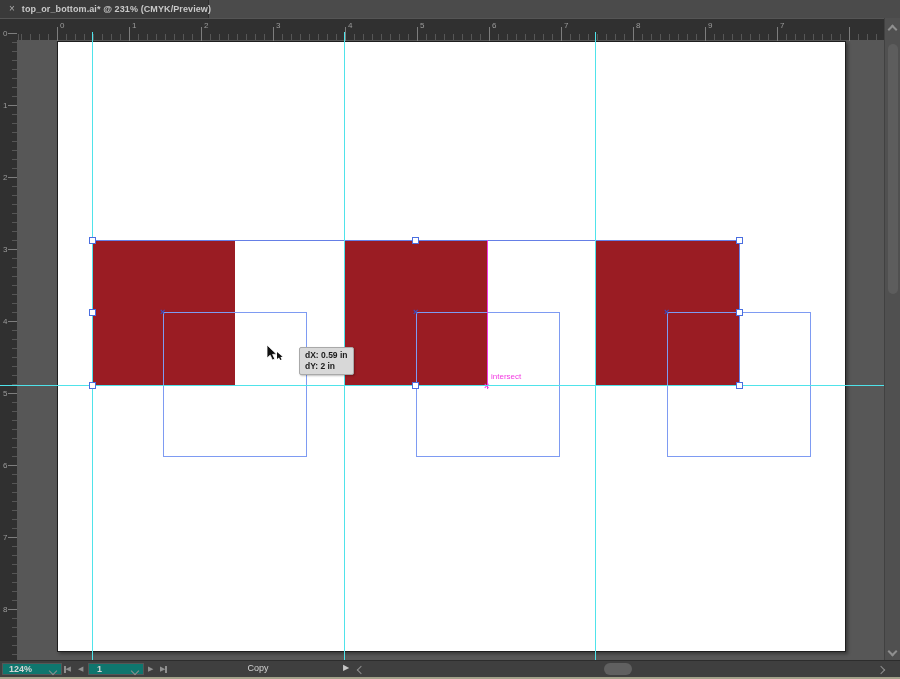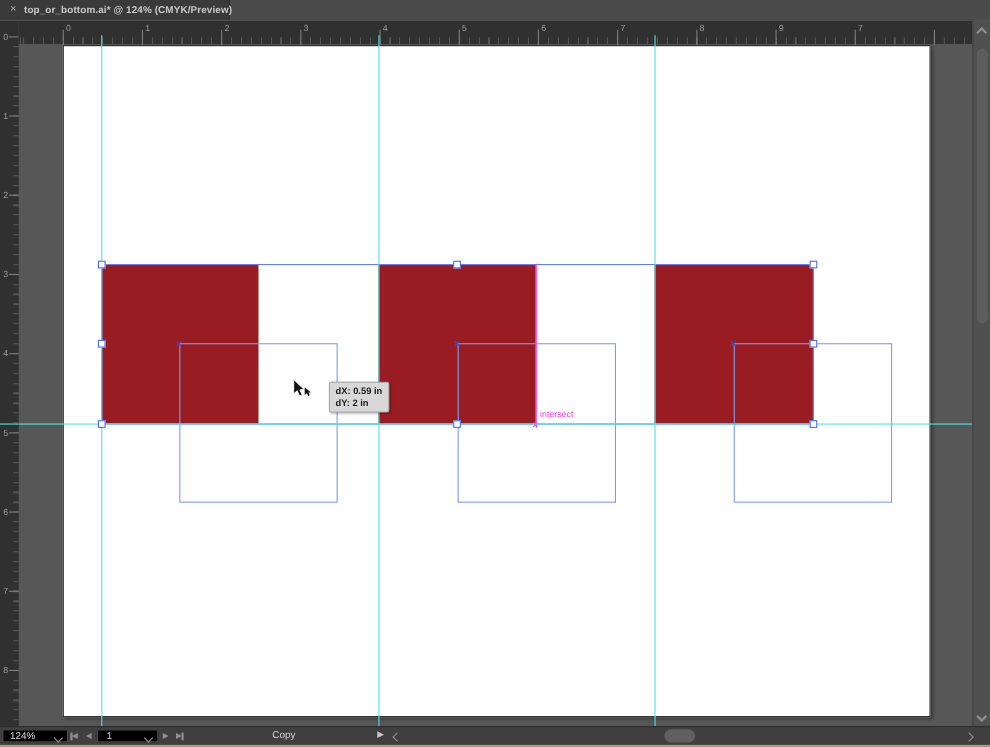--- a/index.html
+++ b/index.html
@@ -54,42 +54,42 @@
   .chev{width:7px;height:7px;border-left:2px solid #8f8f8f;border-bottom:2px solid #8f8f8f;
         box-sizing:border-box;position:absolute;}
   .chev.up{transform:rotate(135deg);}
   .chev.down{transform:rotate(-45deg);}
   .chev.left{transform:rotate(45deg);}
   .chev.right{transform:rotate(-135deg);}
   .chev.sm{width:6px;height:6px;border-width:1.5px;}
   
   .statusbar{position:absolute;left:0;top:660px;width:900px;height:17px;background:#3f3f3f;
              border-top:1px solid #2c2c2c;box-sizing:border-box;z-index:6;color:#d6d6d6;font-size:9px;}
-  .sb-box{position:absolute;top:2px;height:12px;background:#000000;border:1px solid #565656;
-          box-sizing:border-box;display:flex;align-items:flex-start;}
+  .sb-box{position:absolute;top:2px;height:12px;background:#0f766e;border:1px solid #565656;
+          box-sizing:border-box;display:flex;align-items:flex-start;font-weight:bold;}
   .sb-zoom{left:2px;width:60px;padding-left:6px;}
   .sb-page{left:88px;width:56px;padding-left:8px;}
   .sb-chev{position:absolute;right:5px;top:4px;}
   .nav-ic{position:absolute;top:2px;height:12px;display:flex;align-items:center;color:#8f8f8f;
           font-size:7px;letter-spacing:0;}
   .nav-bar{display:inline-block;width:1.5px;height:7px;background:#8f8f8f;}
   .sb-status{position:absolute;left:175px;top:2px;width:166px;height:12px;text-align:center;color:#d2d2d2;}
   .sb-flyout{position:absolute;left:343px;top:2px;color:#c7c7c7;font-size:8px;}
   .hthumb{position:absolute;left:604px;top:2px;width:28px;height:12px;border-radius:6px;background:#606060;}
   .bottom-edge{position:absolute;left:0;top:677px;width:900px;height:2px;background:#a3a28b;}
 </style>
 </head>
 <body>
 
 <div id="app">
 
   <div class="titlebar">
     <div class="doc-tab">
       <span class="tab-close">×</span>
-      <span class="tab-title">top_or_bottom.ai* @ 124% (CMYK/Preview)</span>
+      <span class="tab-title">top_or_bottom.ai* @ 231% (CMYK/Preview)</span>
     </div>
   </div>
 
   <div class="corner"></div>
   <div class="ruler-h" id="rulerH">
     <div class="minors"></div>
   <div class="maj" style="left: 40px;"></div>
       <div class="num" style="left: 43px;">0</div>
       <div class="maj" style="left: 112px;"></div>
       <div class="num" style="left: 115px;">1</div>

